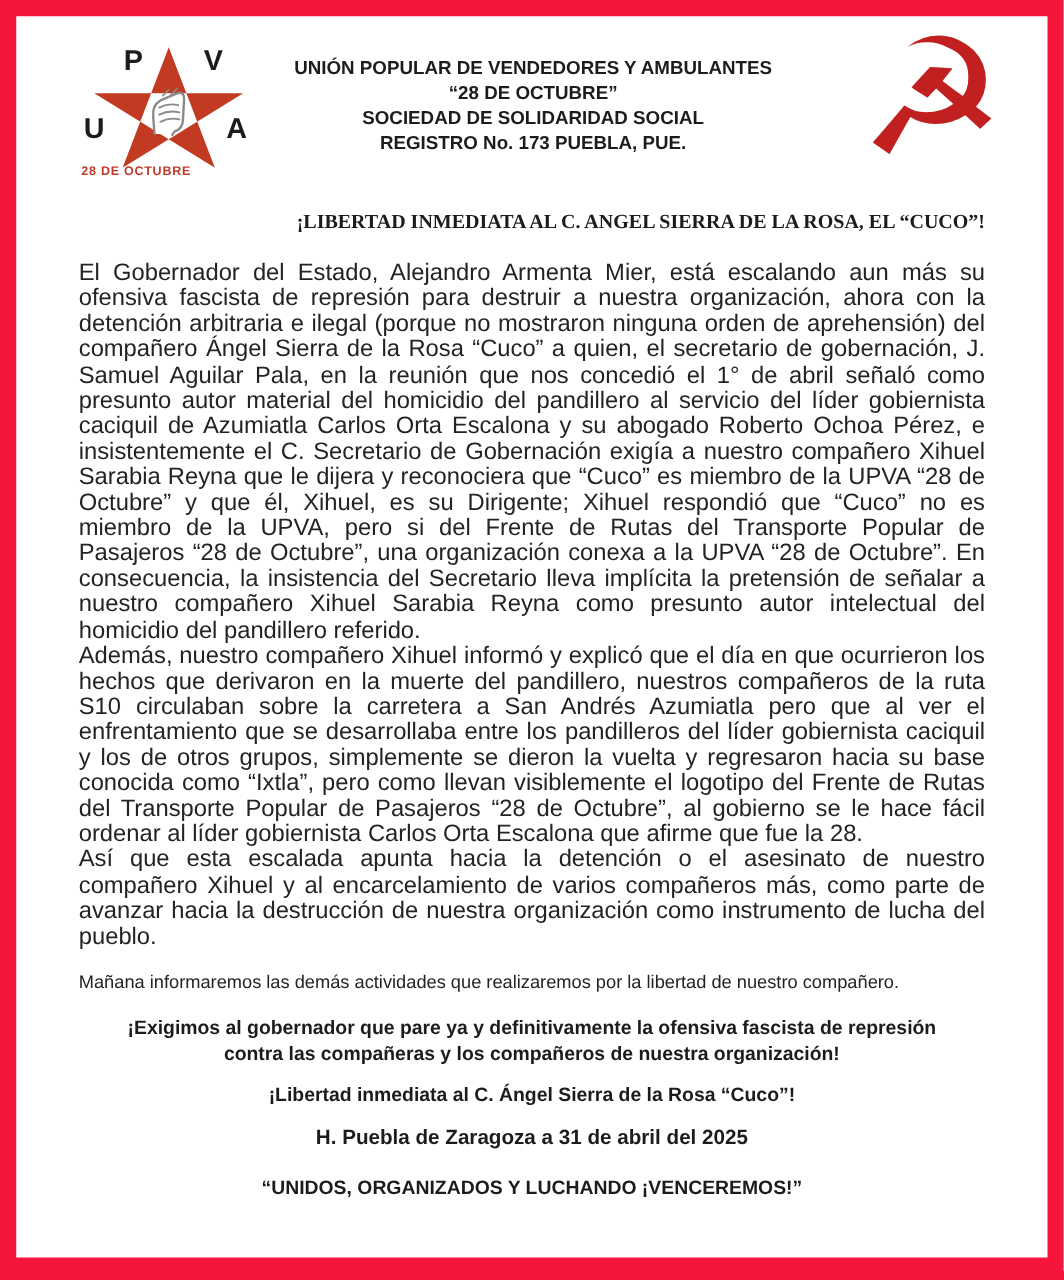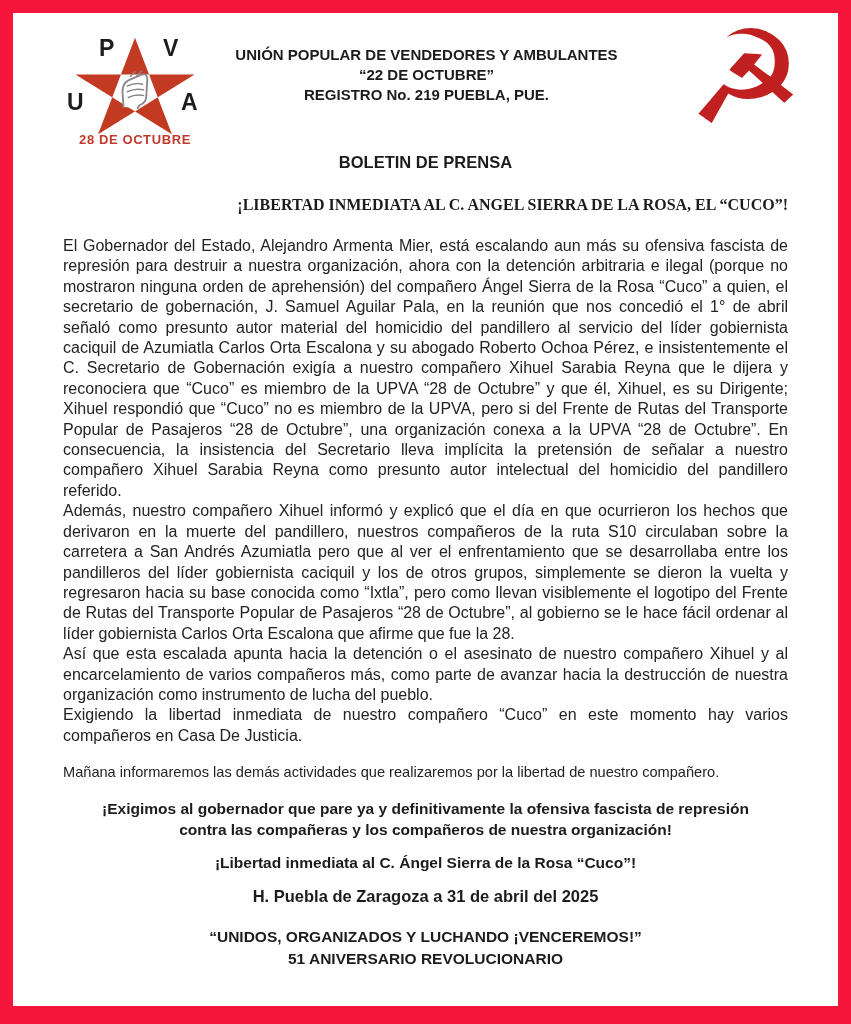--- a/index.html
+++ b/index.html
@@ -23,37 +23,37 @@
   .logo{position:absolute;left:-4px;top:0;width:178px;height:112px;}
   .logo svg.star{position:absolute;left:10px;top:2px;}
   .logo svg.fist{position:absolute;left:56px;top:32px;}
   .ltr{position:absolute;font-weight:bold;font-size:23px;color:#1c1c1c;line-height:1;}
   .ltr.p{left:40px;top:4px;}
   .ltr.v{left:104px;top:4px;}
   .ltr.u{left:8px;top:58px;}
   .ltr.a{left:122px;top:58px;}
   .logo-caption{
     position:absolute;left:6px;top:99px;width:140px;
-    text-align:center;font-size:13px;font-weight:bold;
+    text-align:left;font-size:10px;font-weight:bold;
     color:#C0392B;letter-spacing:.6px;white-space:nowrap;
   }
   .org-block{
     position:absolute;left:160px;right:158px;top:12px;
     text-align:center;font-weight:bold;font-size:15px;line-height:20px;color:#1c1c1c;
   }
   .emblem{
     position:absolute;right:-16px;top:-20px;
     font-size:130px;line-height:1;color:#C0201F;
     font-family:"DejaVu Sans",sans-serif;
   }
   
   .bulletin{text-align:center;font-weight:bold;font-size:16.5px;margin-top:8px;color:#1c1c1c;}
   .headline{text-align:right;font-weight:bold;font-size:16px;margin-top:24px;color:#1c1c1c;white-space:nowrap;font-family:Liberation Serif, serif;}
   
-  .body-text{margin-top:22px;font-size:16px;line-height:20.4px;text-align:justify;color:#232323;}
+  .body-text{margin-top:22px;font-size:19px;line-height:20.4px;text-align:justify;color:#232323;}
   .body-text p{margin:0;}
   .announce{margin:16px 0 0 0;font-size:14.6px;line-height:20px;color:#232323;}
   .demand{font-weight:bold;text-align:center;font-size:15.5px;line-height:21px;color:#1c1c1c;}
   .demand1{margin:16px 28px 0 28px;}
   .demand2{margin:12px 0 0 0;}
   .dateline{margin-top:14px;text-align:center;font-weight:bold;font-size:16.5px;color:#1c1c1c;}
   .closing{margin-top:20px;text-align:center;font-weight:bold;font-size:15.5px;line-height:22px;color:#1c1c1c;}
 </style>
 </head>
 <body>
@@ -74,44 +74,42 @@
         </svg>
         <span class="ltr p">P</span>
         <span class="ltr v">V</span>
         <span class="ltr u">U</span>
         <span class="ltr a">A</span>
         <div class="logo-caption">28 DE OCTUBRE</div>
       </div>
 
       <div class="org-block">
         <div>UNIÓN POPULAR DE VENDEDORES Y AMBULANTES</div>
-        <div>“22 DE OCTUBRE”</div>
-        <div>REGISTRO No. 219 PUEBLA, PUE.</div>
+        <div>“28 DE OCTUBRE”</div>
+        <div>SOCIEDAD DE SOLIDARIDAD SOCIAL</div>
+        <div>REGISTRO No. 173 PUEBLA, PUE.</div>
       </div>
 
       <div class="emblem">☭</div>
     </div>
 
-    <div class="bulletin">BOLETIN DE PRENSA</div>
 
     <div class="headline">¡LIBERTAD INMEDIATA AL C. ANGEL SIERRA DE LA ROSA, EL “CUCO”!</div>
 
     <div class="body-text">
       <p>El Gobernador del Estado, Alejandro Armenta Mier, está escalando aun más su ofensiva fascista de represión para destruir a nuestra organización, ahora con la detención arbitraria e ilegal (porque no mostraron ninguna orden de aprehensión) del compañero Ángel Sierra de la Rosa “Cuco” a quien, el secretario de gobernación, J. Samuel Aguilar Pala, en la reunión que nos concedió el 1° de abril señaló como presunto autor material del homicidio del pandillero al servicio del líder gobiernista caciquil de Azumiatla Carlos Orta Escalona y su abogado Roberto Ochoa Pérez, e insistentemente el C. Secretario de Gobernación exigía a nuestro compañero Xihuel Sarabia Reyna que le dijera y reconociera que “Cuco” es miembro de la UPVA “28 de Octubre” y que él, Xihuel, es su Dirigente; Xihuel respondió que “Cuco” no es miembro de la UPVA, pero si del Frente de Rutas del Transporte Popular de Pasajeros “28 de Octubre”, una organización conexa a la UPVA “28 de Octubre”. En consecuencia, la insistencia del Secretario lleva implícita la pretensión de señalar a nuestro compañero Xihuel Sarabia Reyna como presunto autor intelectual del homicidio del pandillero referido.</p>
       <p>Además, nuestro compañero Xihuel informó y explicó que el día en que ocurrieron los hechos que derivaron en la muerte del pandillero, nuestros compañeros de la ruta S10 circulaban sobre la carretera a San Andrés Azumiatla pero que al ver el enfrentamiento que se desarrollaba entre los pandilleros del líder gobiernista caciquil y los de otros grupos, simplemente se dieron la vuelta y regresaron hacia su base conocida como “Ixtla”, pero como llevan visiblemente el logotipo del Frente de Rutas del Transporte Popular de Pasajeros “28 de Octubre”, al gobierno se le hace fácil ordenar al líder gobiernista Carlos Orta Escalona que afirme que fue la 28.</p>
       <p>Así que esta escalada apunta hacia la detención o el asesinato de nuestro compañero Xihuel y al encarcelamiento de varios compañeros más, como parte de avanzar hacia la destrucción de nuestra organización como instrumento de lucha del pueblo.</p>
-      <p>Exigiendo la libertad inmediata de nuestro compañero “Cuco” en este momento hay varios compañeros en Casa De Justicia.</p>
     </div>
 
     <p class="announce">Mañana informaremos las demás actividades que realizaremos por la libertad de nuestro compañero.</p>
 
     <div class="demand demand1">¡Exigimos al gobernador que pare ya y definitivamente la ofensiva fascista de represión contra las compañeras y los compañeros de nuestra organización!</div>
     <div class="demand demand2">¡Libertad inmediata al C. Ángel Sierra de la Rosa “Cuco”!</div>
 
     <div class="dateline">H. Puebla de Zaragoza a 31 de abril del 2025</div>
 
     <div class="closing">
       <div>“UNIDOS, ORGANIZADOS Y LUCHANDO ¡VENCEREMOS!”</div>
-      <div>51 ANIVERSARIO REVOLUCIONARIO</div>
     </div>
 
   </div>
 </div>
 
 </body></html>

